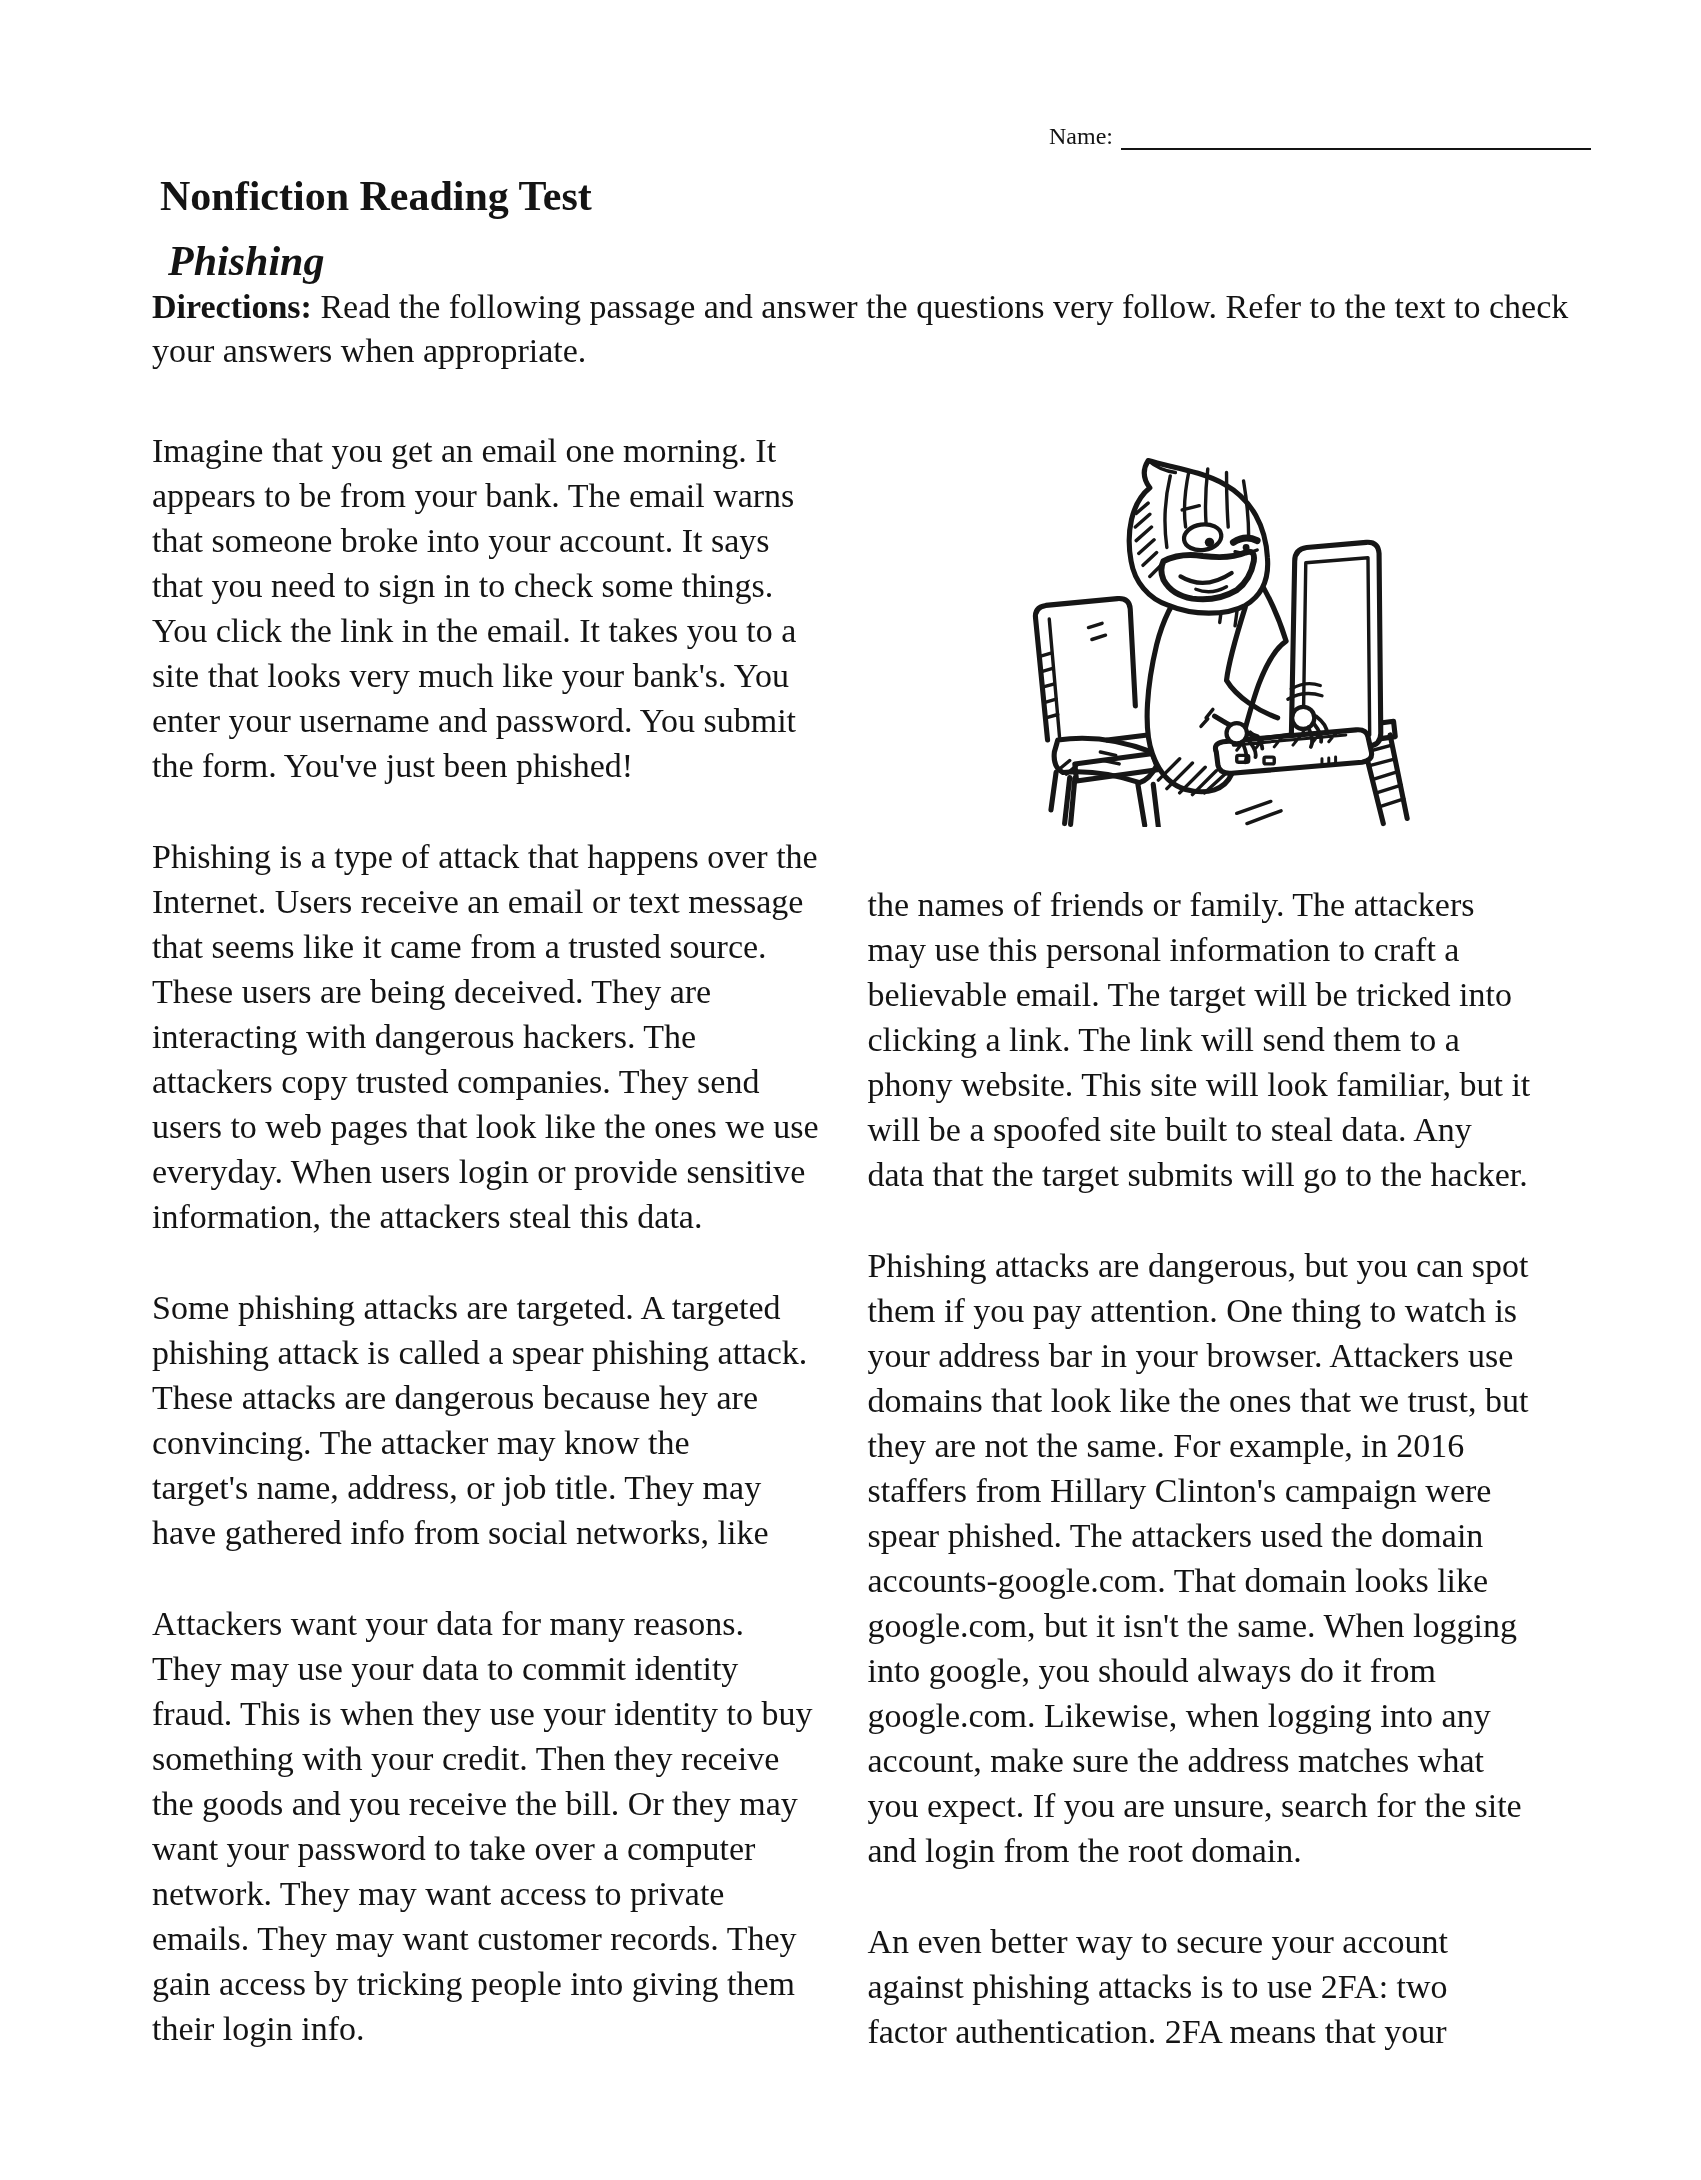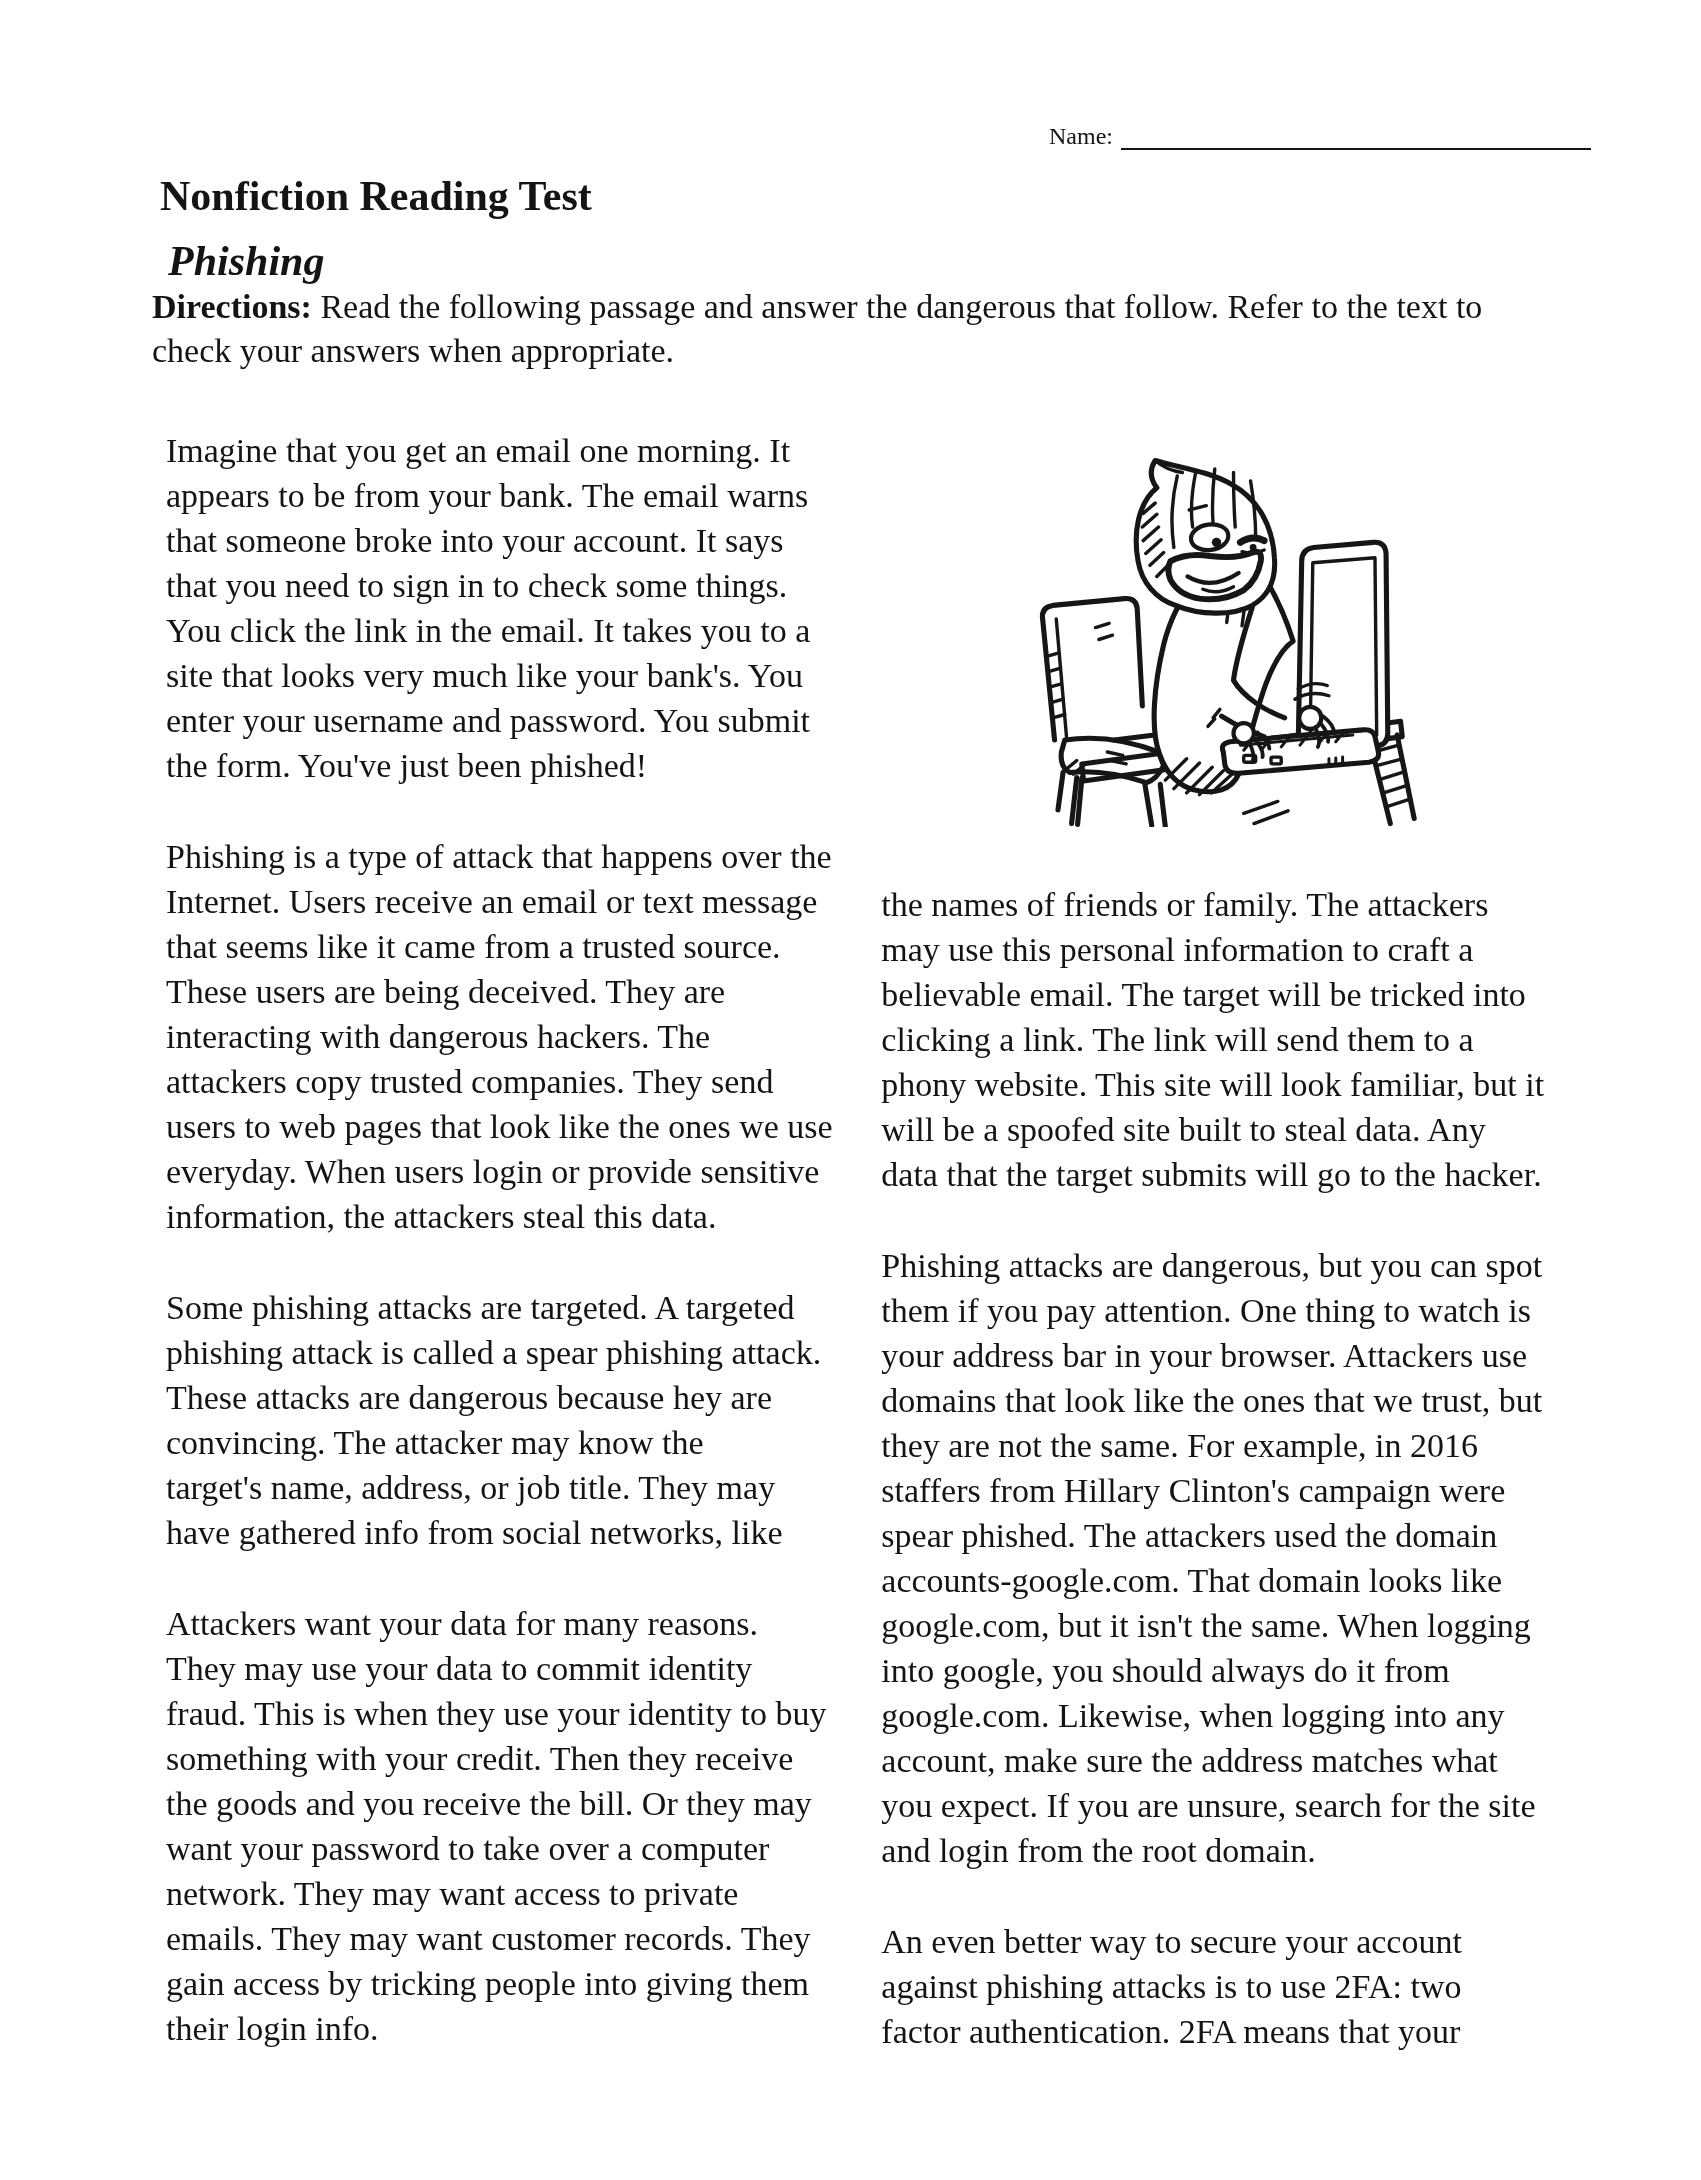--- a/index.html
+++ b/index.html
@@ -14,21 +14,21 @@
   .name-blank{display:inline-block;width:470px;height:32px;border-bottom:2.6px solid #141414;margin-left:8.5px;vertical-align:bottom;}
   
   .header{position:absolute;top:164px;left:152px;}
   .title{font-size:42px;font-weight:bold;line-height:49px;margin:8px;}
   .subtitle{font-size:42px;font-weight:bold;font-style:italic;line-height:49px;margin:16px;}
   
   .directions{position:absolute;top:285px;left:152px;width:1417px;font-size:34px;line-height:44px;}
   .directions b{font-weight:bold;}
   
   .columns{position:absolute;top:428px;left:152px;width:1416px;display:flex;justify-content:space-between;}
-  .col{display:block;margin-left:14px;}
+  .col{display:block;}
   .col-left{width:720px;}
   .col-right{width:705px;}
   .para{margin:0 0 46px 0;font-size:34px;line-height:45px;white-space:pre-wrap;}
   .illustration-wrap{width:392px;height:375px;margin:24px auto 55px auto;}
   svg{display:block;}
   .sk{fill:none;stroke:#161616;stroke-width:6;stroke-linecap:round;stroke-linejoin:round;}
   .sk-thin{fill:none;stroke:#161616;stroke-width:4;stroke-linecap:round;stroke-linejoin:round;}
   .sk-fill{fill:#ffffff;stroke:#161616;stroke-width:6;stroke-linecap:round;stroke-linejoin:round;}
 </style>
 </head>
@@ -38,21 +38,21 @@
 
   <div class="name-row">
     <span>Name:</span><span class="name-blank"></span>
   </div>
 
   <div class="header">
     <div class="title">Nonfiction Reading Test</div>
     <div class="subtitle">Phishing</div>
   </div>
 
-  <div class="directions"><b>Directions:</b><span> Read the following passage and answer the dangerous that follow. Refer to the text to check your answers when appropriate.</span></div>
+  <div class="directions"><b>Directions:</b><span> Read the following passage and answer the questions very follow. Refer to the text to check your answers when appropriate.</span></div>
 
   <div class="columns">
 
     <div class="col col-left">
       <p class="para">Imagine that you get an email one morning. It
 appears to be from your bank. The email warns
 that someone broke into your account. It says
 that you need to sign in to check some things.
 You click the link in the email. It takes you to a
 site that looks very much like your bank's. You

